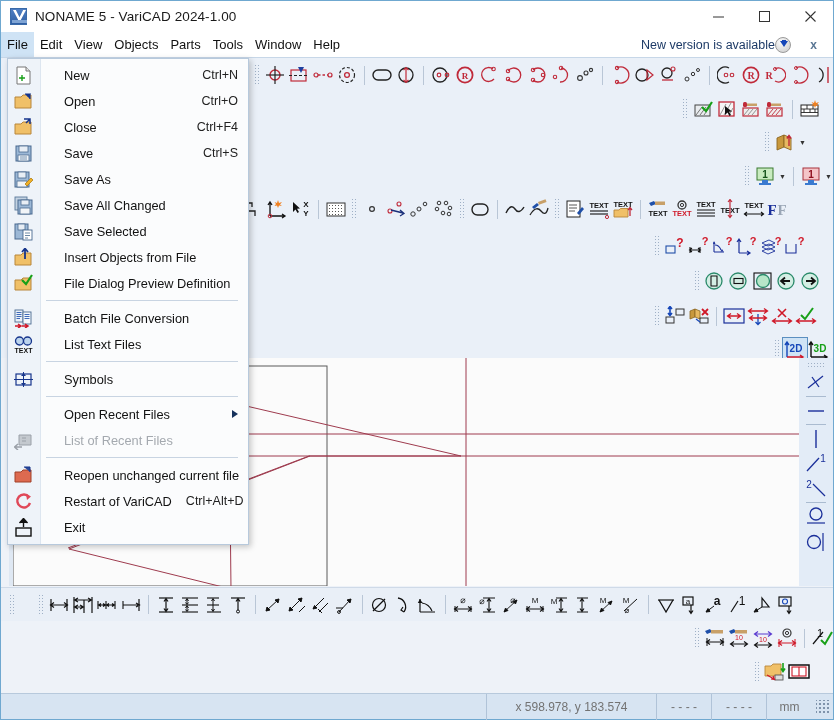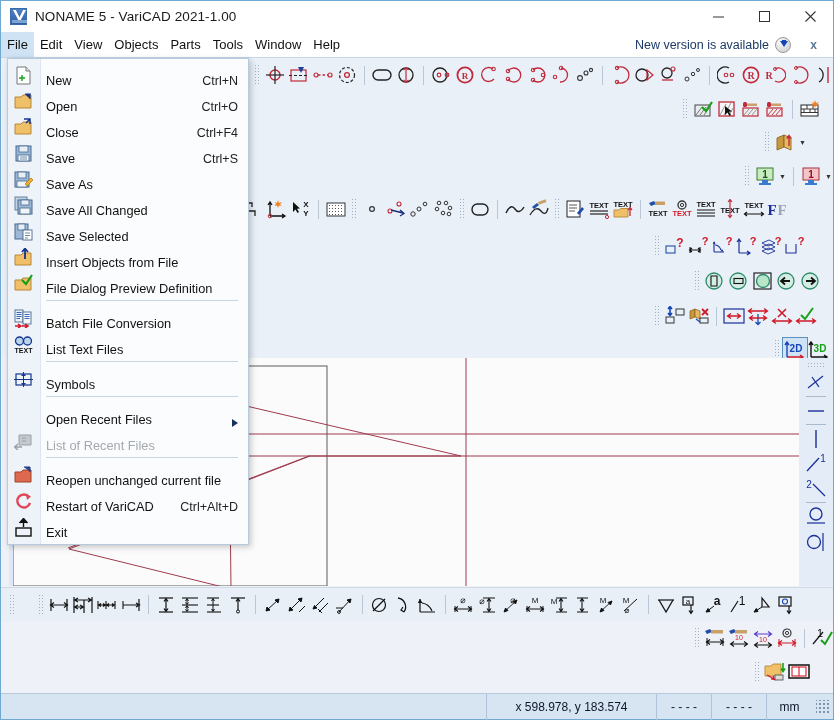--- a/index.html
+++ b/index.html
@@ -66,21 +66,21 @@
     display: flex; align-items: center;
     font-size: 13px; color: #111;
     white-space: nowrap;
   }
   .menu-item.active {
     background: #cfe3f5;
     color: #111;
   }
   .update-notice {
     position: absolute; right: 42px; top: 0; height: 26px;
-    display: flex; align-items: center; gap: 6px;
+    display: flex; align-items: center; 
     font-size: 12.5px; color: #1d3a66;
     white-space: nowrap;
   }
   .dl-icon {
     width: 16px; height: 16px; border-radius: 50%;
     background: radial-gradient(circle at 35% 30%, #fafafa, #c9c9c9);
     border: 1px solid #9a9a9a;
     position: relative; flex: none;
   }
   .dl-icon::after {
@@ -175,21 +175,21 @@
 
   
   .statusbar {
     position: absolute; left: 0; bottom: 0; width: 832px; height: 26px;
     background: #d7e4f2;
     border-top: 1px solid #b7c9dc;
     display: flex; align-items: center; justify-content: flex-end;
   }
   .sb-cell {
     height: 26px; display: flex; align-items: center; justify-content: center;
-    font-size: 12px; color: #0f172a;
+    font-size: 12px; color: #737373;
     border-left: 1px solid #b0c3d8;
     padding: 0 10px;
   }
   .sb-grip {
     width: 14px; height: 14px; margin-right: 3px; margin-left: 4px;
     background-image: radial-gradient(#7f93ab 38%, transparent 40%);
     background-size: 4px 4px;
     background-position: 2px 2px;
   }
 
@@ -204,22 +204,22 @@
     padding: 3px 0 4px 0;
   }
   .dd-gutter {
     position: absolute; left: 0; top: 0; width: 33px; height: 100%;
     background: #eef3f9;
     border-right: 1px solid #dde6f0;
   }
   .dd-item {
     position: relative;
     height: 26px;
-    display: flex; align-items: flex-end;
-    padding-left: 38px; padding-right: 10px;
+    display: flex; align-items: center;
+    padding-left: 56px; padding-right: 10px;
     font-size: 12.8px; color: #121212;
     z-index: 2;
     white-space: nowrap;
   }
   .dd-item.disabled { color: #a4a9af; }
   .dd-label { flex: 1; }
   .dd-accel { color: #222; font-size: 12.5px; margin-left: 14px; }
   .dd-sub {
     width: 0; height: 0; margin-left: 10px;
     border-top: 4.5px solid transparent;
@@ -236,21 +236,21 @@
     position: relative; z-index: 2;
   }
 </style>
 </head>
 <body>
 
 <div id="app">
 
   <div class="titlebar">
     <div class="app-logo"></div>
-    <div class="title-text">NONAME 5 - VariCAD 2021-1.00</div>
+    <div class="title-text">NONAME 5 - VariCAD 2024-1.00</div>
     <div class="win-controls">
       <div class="win-btn">
         <svg width="13" height="13" viewBox="0 0 13 13">
             <line x1="1" y1="7" x2="12" y2="7" stroke="#333" stroke-width="1"></line>
           </svg>
       </div>
       <div class="win-btn">
         <svg width="13" height="13" viewBox="0 0 13 13">
             <rect x="1.5" y="1.5" width="10" height="10" fill="none" stroke="#333" stroke-width="1"></rect>
           </svg>

